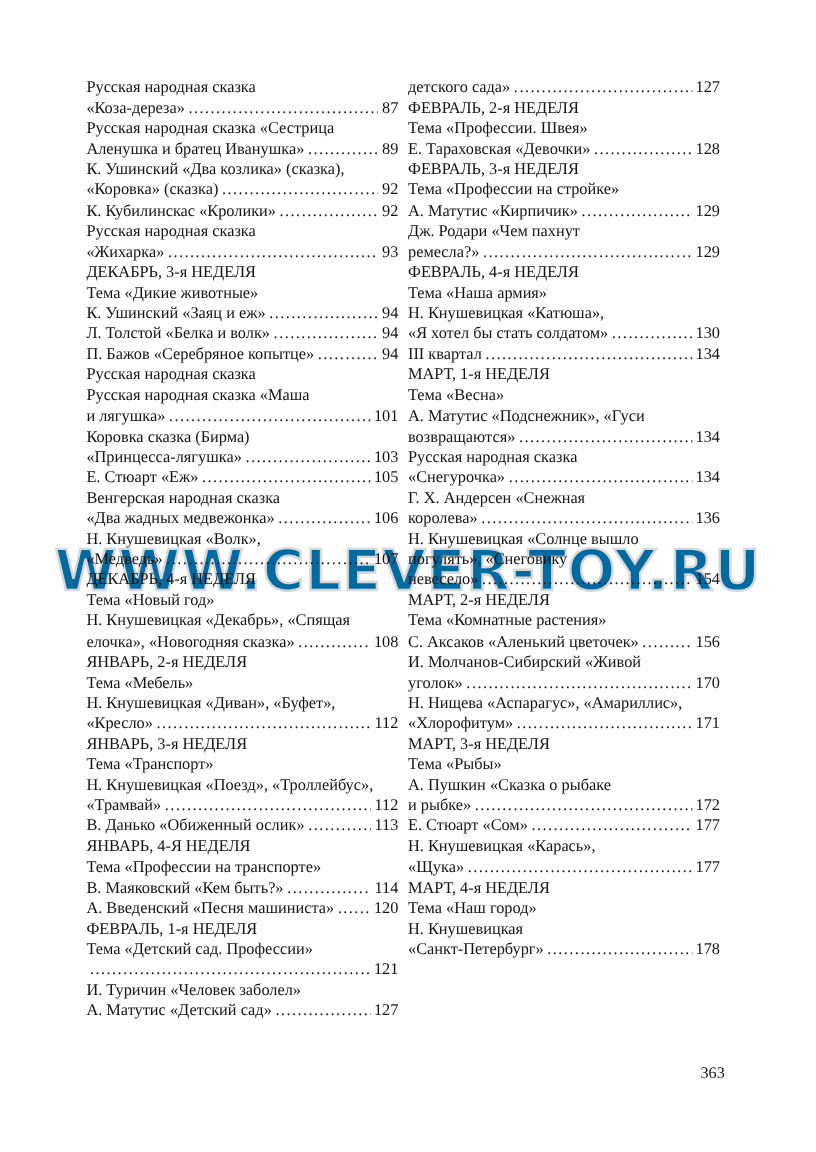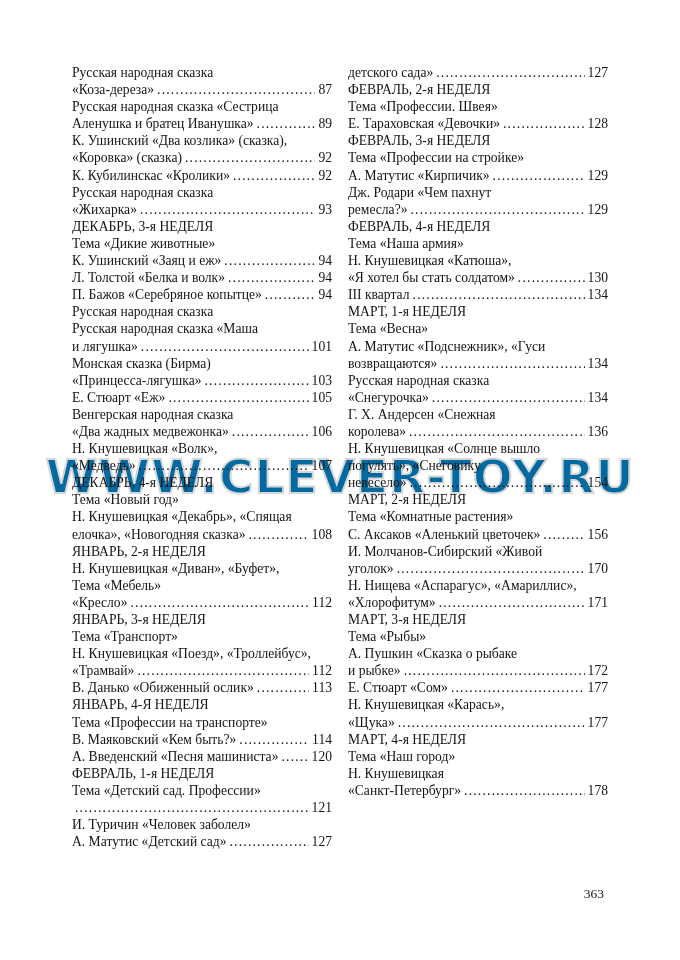--- a/index.html
+++ b/index.html
@@ -34,21 +34,21 @@
     color: #0369a1;
     -webkit-text-stroke: 2px #d7d7d7;
     user-select: none;
   }
   .columns {
     position: absolute;
     left: 72px;
     top: 64px;
     width: 536px;
     display: flex;
-    gap: 16px;
+    gap: 8px;
     z-index: 2;
   }
   .col {
     width: 260px;
     flex: 0 0 260px;
   }
   .toc-line {
     display: flex;
     align-items: baseline;
     font-size: 13.6px;
@@ -155,21 +155,21 @@
         </div>
         <div class="toc-line">
           <span class="toc-text">Русская народная сказка «Маша</span>
         </div>
         <div class="toc-line">
           <span class="toc-text">и лягушка»</span>
           <span class="dots"></span>
           <span class="pg">101</span>
         </div>
         <div class="toc-line">
-          <span class="toc-text">Монская сказка (Бирма)</span>
+          <span class="toc-text">Коровка сказка (Бирма)</span>
         </div>
         <div class="toc-line">
           <span class="toc-text">«Принцесса-лягушка»</span>
           <span class="dots"></span>
           <span class="pg">103</span>
         </div>
         <div class="toc-line">
           <span class="toc-text">Е. Стюарт «Еж»</span>
           <span class="dots"></span>
           <span class="pg">105</span>
@@ -200,25 +200,25 @@
           <span class="toc-text">Н. Кнушевицкая «Декабрь», «Спящая</span>
         </div>
         <div class="toc-line">
           <span class="toc-text">елочка», «Новогодняя сказка»</span>
           <span class="dots"></span>
           <span class="pg">108</span>
         </div>
         <div class="toc-line">
           <span class="toc-text">ЯНВАРЬ, 2-я НЕДЕЛЯ</span>
         </div>
+        <div class="toc-line bold">
+          <span class="toc-text">Тема «Мебель»</span>
+        </div>
         <div class="toc-line">
           <span class="toc-text">Н. Кнушевицкая «Диван», «Буфет»,</span>
-        </div>
-        <div class="toc-line bold">
-          <span class="toc-text">Тема «Мебель»</span>
         </div>
         <div class="toc-line">
           <span class="toc-text">«Кресло»</span>
           <span class="dots"></span>
           <span class="pg">112</span>
         </div>
         <div class="toc-line">
           <span class="toc-text">ЯНВАРЬ, 3-я НЕДЕЛЯ</span>
         </div>
         <div class="toc-line bold">

